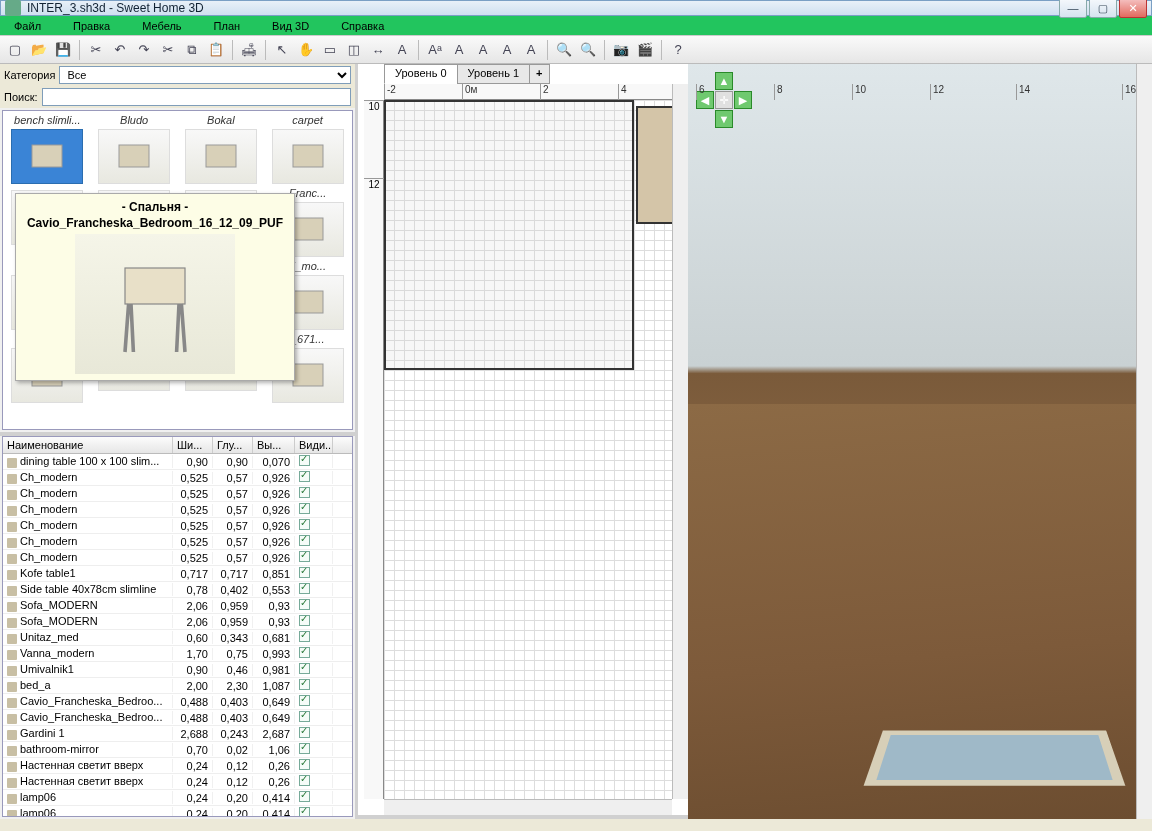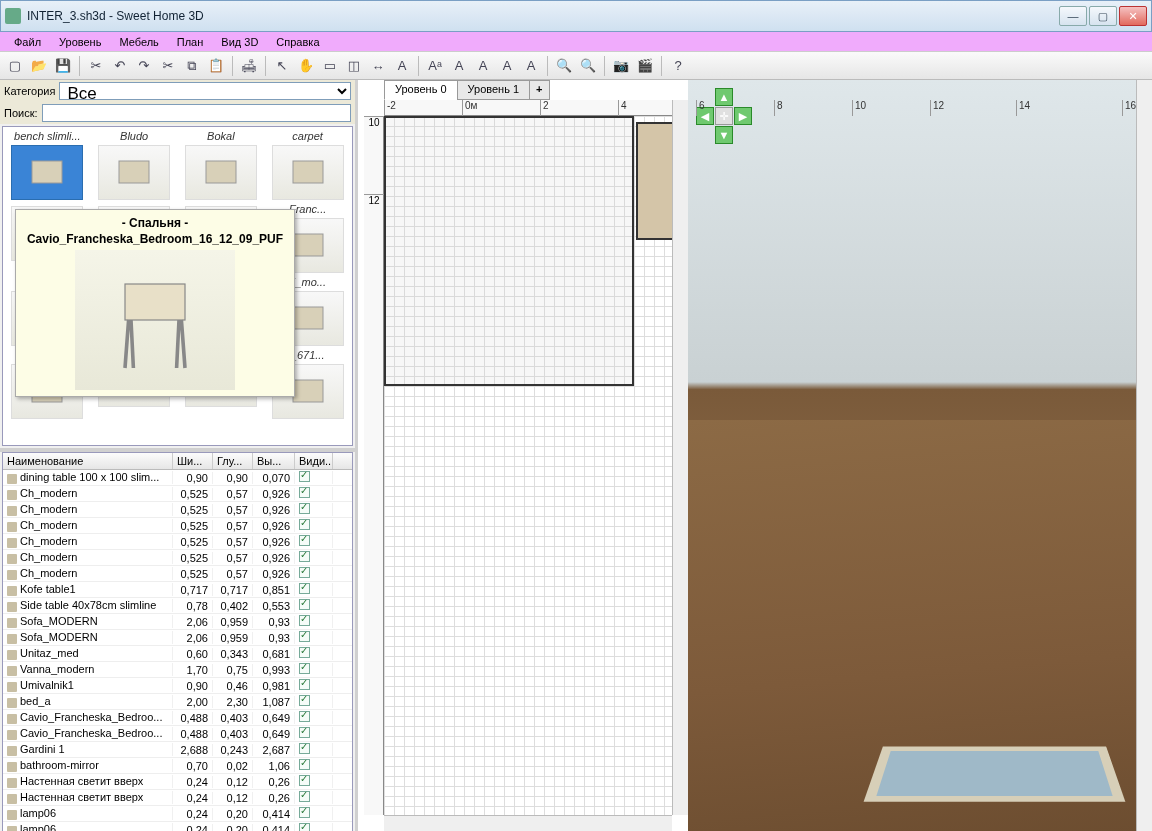--- a/index.html
+++ b/index.html
@@ -1,36 +1,36 @@
 <!DOCTYPE html>
 <html><head>
 <meta charset="utf-8">
 <style>
 * { margin: 0; padding: 0; box-sizing: border-box; }
 body { font-family: Tahoma, Arial, sans-serif; font-size: 11px; background: #ece9d8; overflow: hidden; width: 1152px; height: 831px; }
 
-.titlebar { height: 32px; background: linear-gradient(#e8f0f8,#cfe0f0); display: flex; align-items: center; padding: 0 4px; border: 1px solid #7a9fc4; }
+.titlebar { height: 16px; background: linear-gradient(#e8f0f8,#cfe0f0); display: flex; align-items: center; padding: 0 4px; border: 1px solid #7a9fc4; }
 .titlebar .app-icon { width: 16px; height: 16px; background: #6a8; margin-right: 6px; border-radius: 2px; }
 .titlebar .title { flex: 1; color: #123; font-size: 12px; }
 .titlebar .winbtns { display: flex; gap: 2px; }
 .titlebar .winbtn { width: 28px; height: 20px; border: 1px solid #8aa; background: linear-gradient(#f5f8fc,#d6e3ef); display:flex; align-items:center; justify-content:center; font-size:11px; color:#345; border-radius:2px; cursor:pointer; }
 .titlebar .winbtn.close { background: linear-gradient(#f5c2c2,#e26a5e); border-color:#b33; color:#fff; }
 
-.menubar { height: 20px; background:#f0abfc; display:flex; align-items:center; padding: 0 6px; gap: 2px; border-bottom:1px solid #ccc; }
+.menubar { height: 20px; background:#22c55e; display:flex; align-items:center; padding: 0 6px; gap: 16px; border-bottom:1px solid #ccc; }
 .menubar .mi { padding: 2px 8px; cursor:pointer; }
 
 .toolbar { height: 28px; background:linear-gradient(#fafafa,#e6e6e6); display:flex; align-items:center; padding: 0 4px; gap:2px; border-bottom:1px solid #bbb; }
 .toolbar .tbtn { width:22px; height:22px; border:1px solid transparent; display:flex; align-items:center; justify-content:center; font-size:13px; color:#445; cursor:pointer; border-radius:2px; }
 .toolbar .sep { width:1px; height:20px; background:#bbb; margin: 0 3px; }
 
 .main { display:flex; height: calc(831px - 28px - 20px - 28px); }
 
 .leftcol { width: 358px; display:flex; flex-direction:column; border-right: 3px solid #d0d0d0; background:#f0f0f0; }
 .cat-row, .search-row { display:flex; align-items:center; padding:2px 4px; gap:4px; background:#ece9d8; }
-.cat-row select, .search-row input { flex:1; font-size:17px; height:18px; border:1px solid #7f9db9; background:#fff; padding:0 3px; }
+.cat-row select, .search-row input { flex:1; font-size:11px; height:18px; border:1px solid #7f9db9; background:#fff; padding:0 3px; }
 .cat-row label, .search-row label { font-size:11px; }
 
 .catalog { position:relative; flex:0 0 320px; background:#fff; border:1px solid #99b; margin:2px; overflow:hidden; }
 .cat-grid { display:grid; grid-template-columns: repeat(4, 1fr); gap:2px; padding:2px 2px 2px 2px; }
 .cat-item { text-align:center; font-size:11px; font-style:italic; color:#333; cursor:pointer; }
 .cat-item .thumb { width:72px; height:55px; background:linear-gradient(#f8f8f8,#e8e8e0); border:1px solid #ddd; margin:2px auto 0; display:flex; align-items:center; justify-content:center; }
 .cat-item .thumb svg { width:50px; height:40px; }
 .cat-item.selected .thumb { background:#3a84d6; border-color:#2a6db0; }
 .cat-item .lbl { padding:1px 2px; white-space:nowrap; overflow:hidden; text-overflow:ellipsis; max-width:78px; margin:0 auto; }
 
@@ -99,21 +99,21 @@
   <div class="title">INTER_3.sh3d - Sweet Home 3D</div>
   <div class="winbtns">
     <div class="winbtn">—</div>
     <div class="winbtn">▢</div>
     <div class="winbtn close">✕</div>
   </div>
 </div>
 
 <div class="menubar">
     <div class="mi">Файл</div>
-    <div class="mi">Уровень</div>
+    <div class="mi">Правка</div>
     <div class="mi">Мебель</div>
     <div class="mi">План</div>
     <div class="mi">Вид 3D</div>
     <div class="mi">Справка</div>
   </div>
 
 <div class="toolbar">
     <div class="tbtn">▢</div>
     <div class="tbtn">📂</div>
     <div class="tbtn">💾</div>

